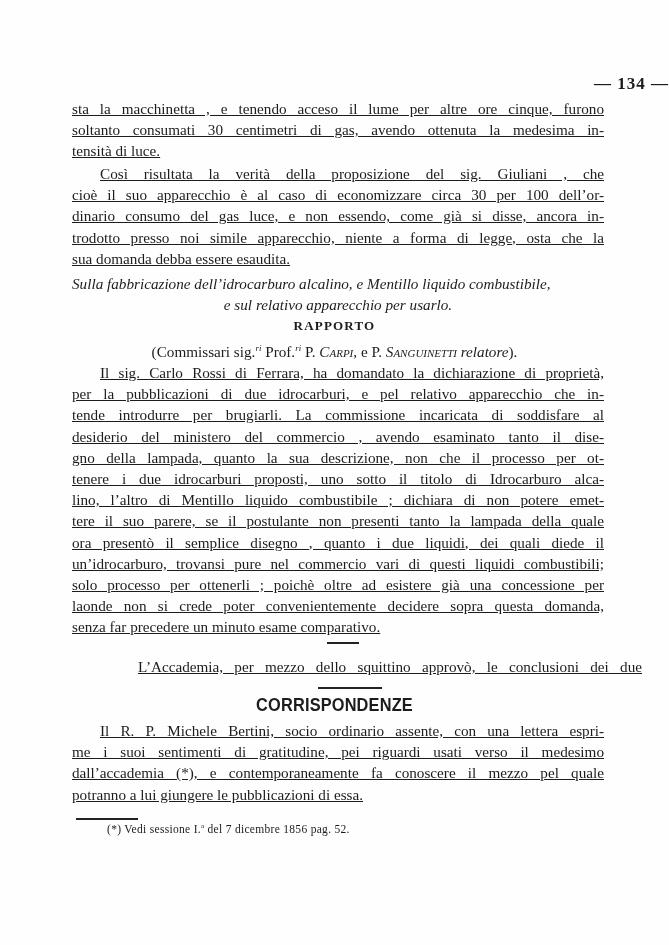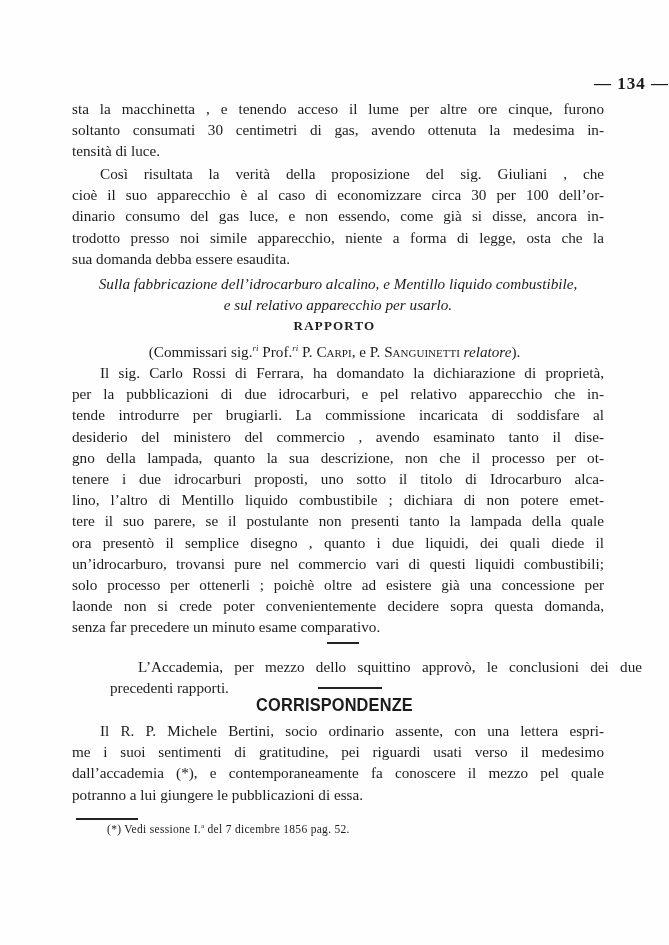--- a/index.html
+++ b/index.html
@@ -39,32 +39,33 @@
       font-size: 15.2px;
       line-height: 21.2px;
       text-align: justify;
     }
     .line {
       display: block;
       text-align: justify;
       text-align-last: justify;
       white-space: nowrap;
       height: 21.2px;
+      text-decoration: underline;
     }
     .line.last { text-align-last: left; }
     .line.indent { padding-left: 28px; }
     .italic-heading {
       position: absolute;
       left: 72px;
       width: 532px;
       font-style: italic;
       font-size: 15.2px;
       line-height: 21px;
     }
-    .italic-heading .l1 { display: block; text-align: center; }
+    .italic-heading .l1 { display: block; text-align: left; }
     .italic-heading .l2 { display: block; text-align: center; }
     .rapporto {
       position: absolute;
       left: 0;
       width: 669px;
       top: 318px;
       text-align: center;
       font-weight: 900;
       font-size: 13px;
       letter-spacing: 1.2px;
@@ -72,21 +73,21 @@
     .commissari {
       position: absolute;
       left: 0;
       width: 669px;
       top: 338px;
       text-align: center;
       font-size: 15.2px;
       line-height: 21px;
     }
     .commissari sup { font-size: 9px; font-style: italic; }
-    .sc { font-variant: small-caps; }
+    .sc { font-variant: small-caps; font-style: italic; }
     .it { font-style: italic; }
     .rule {
       position: absolute;
       height: 2px;
       background: #222;
     }
     .section-heading {
       position: absolute;
       left: 0;
       width: 669px;
@@ -151,21 +152,20 @@
     <span class="line">un’idrocarburo, trovansi pure nel commercio vari di questi liquidi combustibili;</span>
     <span class="line">solo processo per ottenerli ; poichè oltre ad esistere già una concessione per</span>
     <span class="line">laonde non si crede poter convenientemente decidere sopra questa domanda,</span>
     <span class="line last">senza far precedere un minuto esame comparativo.</span>
   </div>
 
   <div class="rule" style="left:327px; top:642px; width:32px;"></div>
 
   <div class="block" style="top:656px;margin-left:38px;">
     <span class="line indent">L’Accademia, per mezzo dello squittino approvò, le conclusioni dei due</span>
-    <span class="line last">precedenti rapporti.</span>
   </div>
 
   <div class="rule" style="left:318px; top:687px; width:64px; height:1.5px;"></div>
 
   <div class="section-heading">CORRISPONDENZE</div>
 
   <div class="block" style="top:720px;">
     <span class="line indent">Il R. P. Michele Bertini, socio ordinario assente, con una lettera espri-</span>
     <span class="line">me i suoi sentimenti di gratitudine, pei riguardi usati verso il medesimo</span>
     <span class="line">dall’accademia (*), e contemporaneamente fa conoscere il mezzo pel quale</span>

